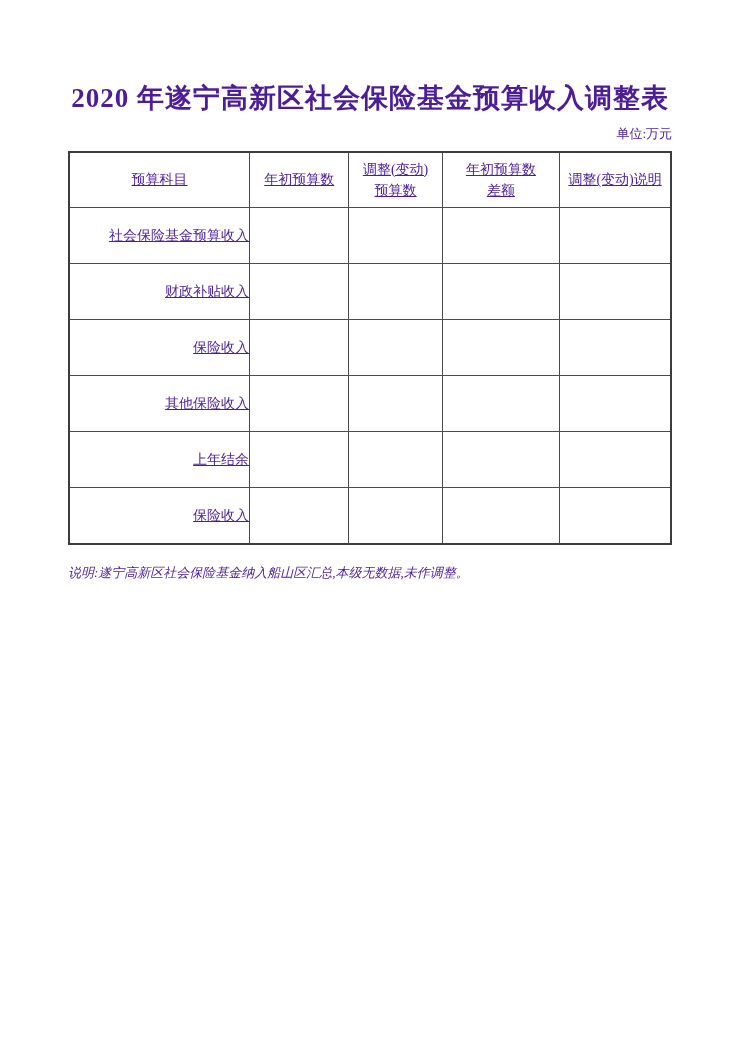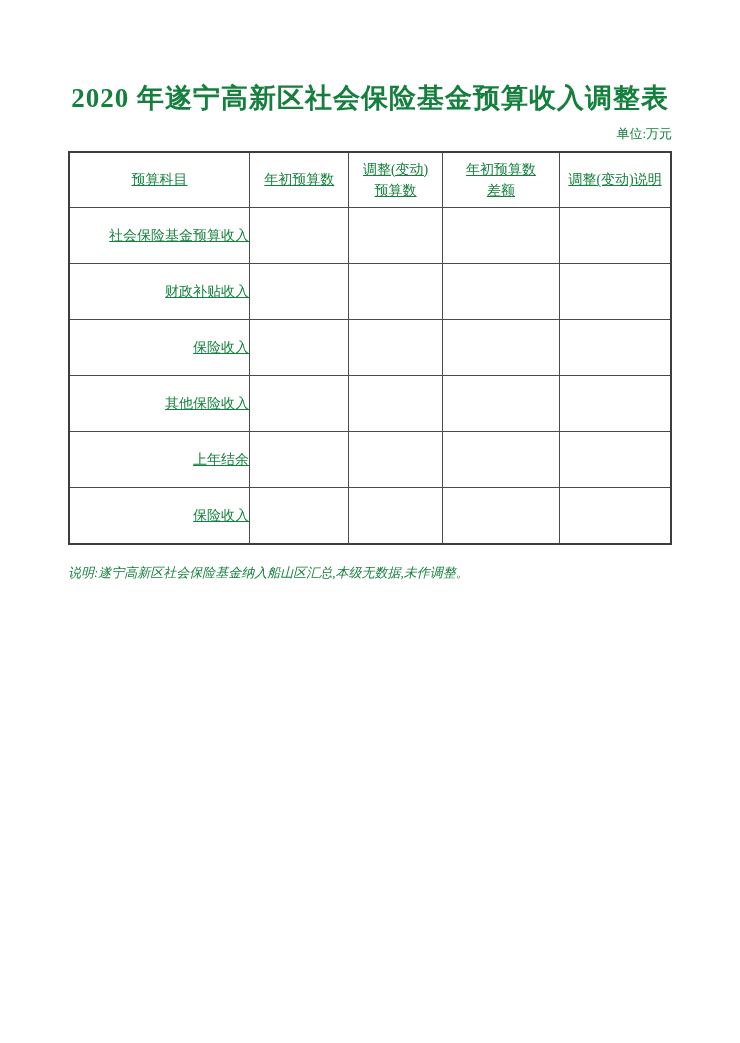--- a/index.html
+++ b/index.html
@@ -6,21 +6,21 @@
     margin: 0;
     padding: 0;
     background: #ffffff;
   }
   .page {
     position: relative;
     width: 740px;
     height: 901px;
     background: #ffffff;
     font-family: "Liberation Serif", "DejaVu Serif", serif;
-    color: #15803d;
+    color: #4c1d95;
     overflow: hidden;
   }
   .title {
     margin: 0;
     padding-top: 84px;
     text-align: center;
     font-size: 27px;
     font-weight: bold;
     letter-spacing: 1px;
     line-height: 1.1;

